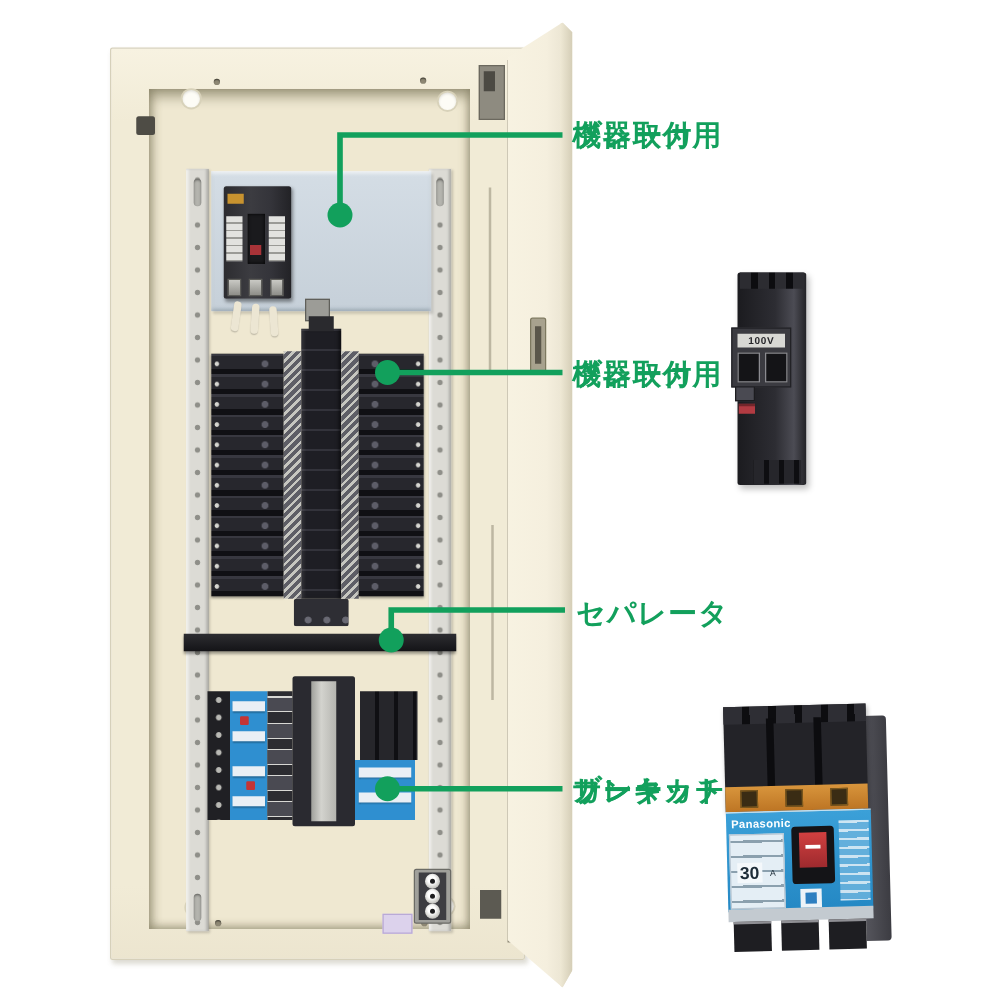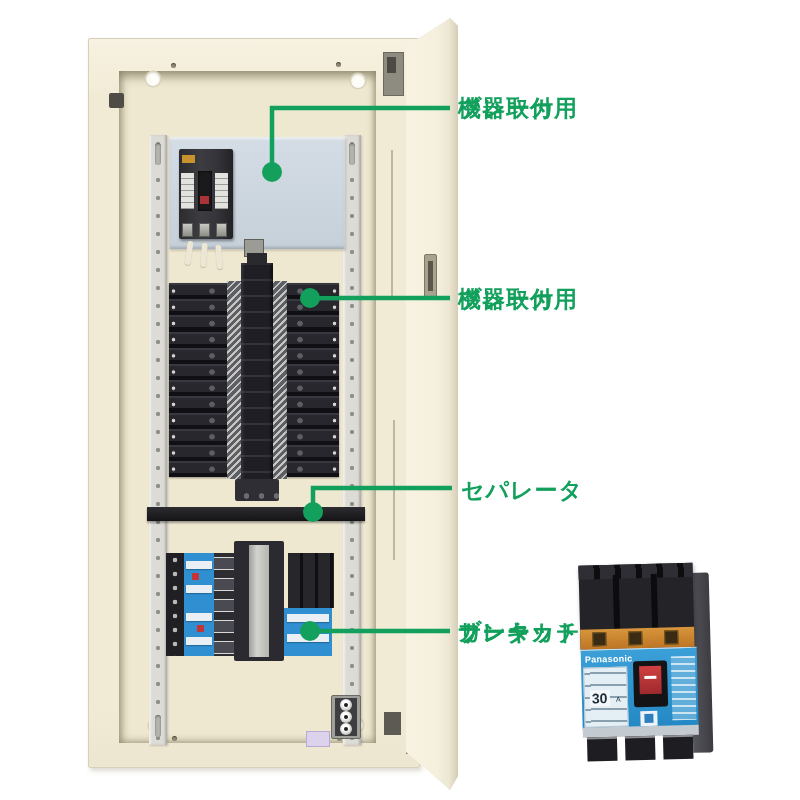--- a/index.html
+++ b/index.html
@@ -241,20 +241,32 @@
   <div class="slit" style="left:391px;top:150px;height:150px"></div>
   <div class="slit" style="left:393px;top:420px;height:140px"></div>
   <div class="door">
     <div class="fold"></div>
     <div class="dslit" style="top:130px;height:110px"></div>
     <div class="dslit" style="top:380px;height:160px"></div>
     <div class="dslit" style="top:580px;height:90px"></div>
     <div class="handle"></div>
   </div>
 
+  <div class="p1">
+    <div class="body"></div>
+    <div class="teeth"></div>
+    <div class="plate">
+      <div class="vlabel">100V</div>
+      <div class="win" style="left:4px"></div>
+      <div class="win" style="left:26px"></div>
+    </div>
+    <div class="sw"></div>
+    <div class="red"></div>
+    <div class="foot"></div>
+  </div>
 
   <div class="p2">
     <div class="side"></div>
     <div class="top">
       <div class="teeth"></div>
       <div class="gap" style="left:34px"></div>
       <div class="gap" style="left:72px"></div>
     </div>
     <div class="oband">
       <div class="oslot" style="left:12px"></div>

